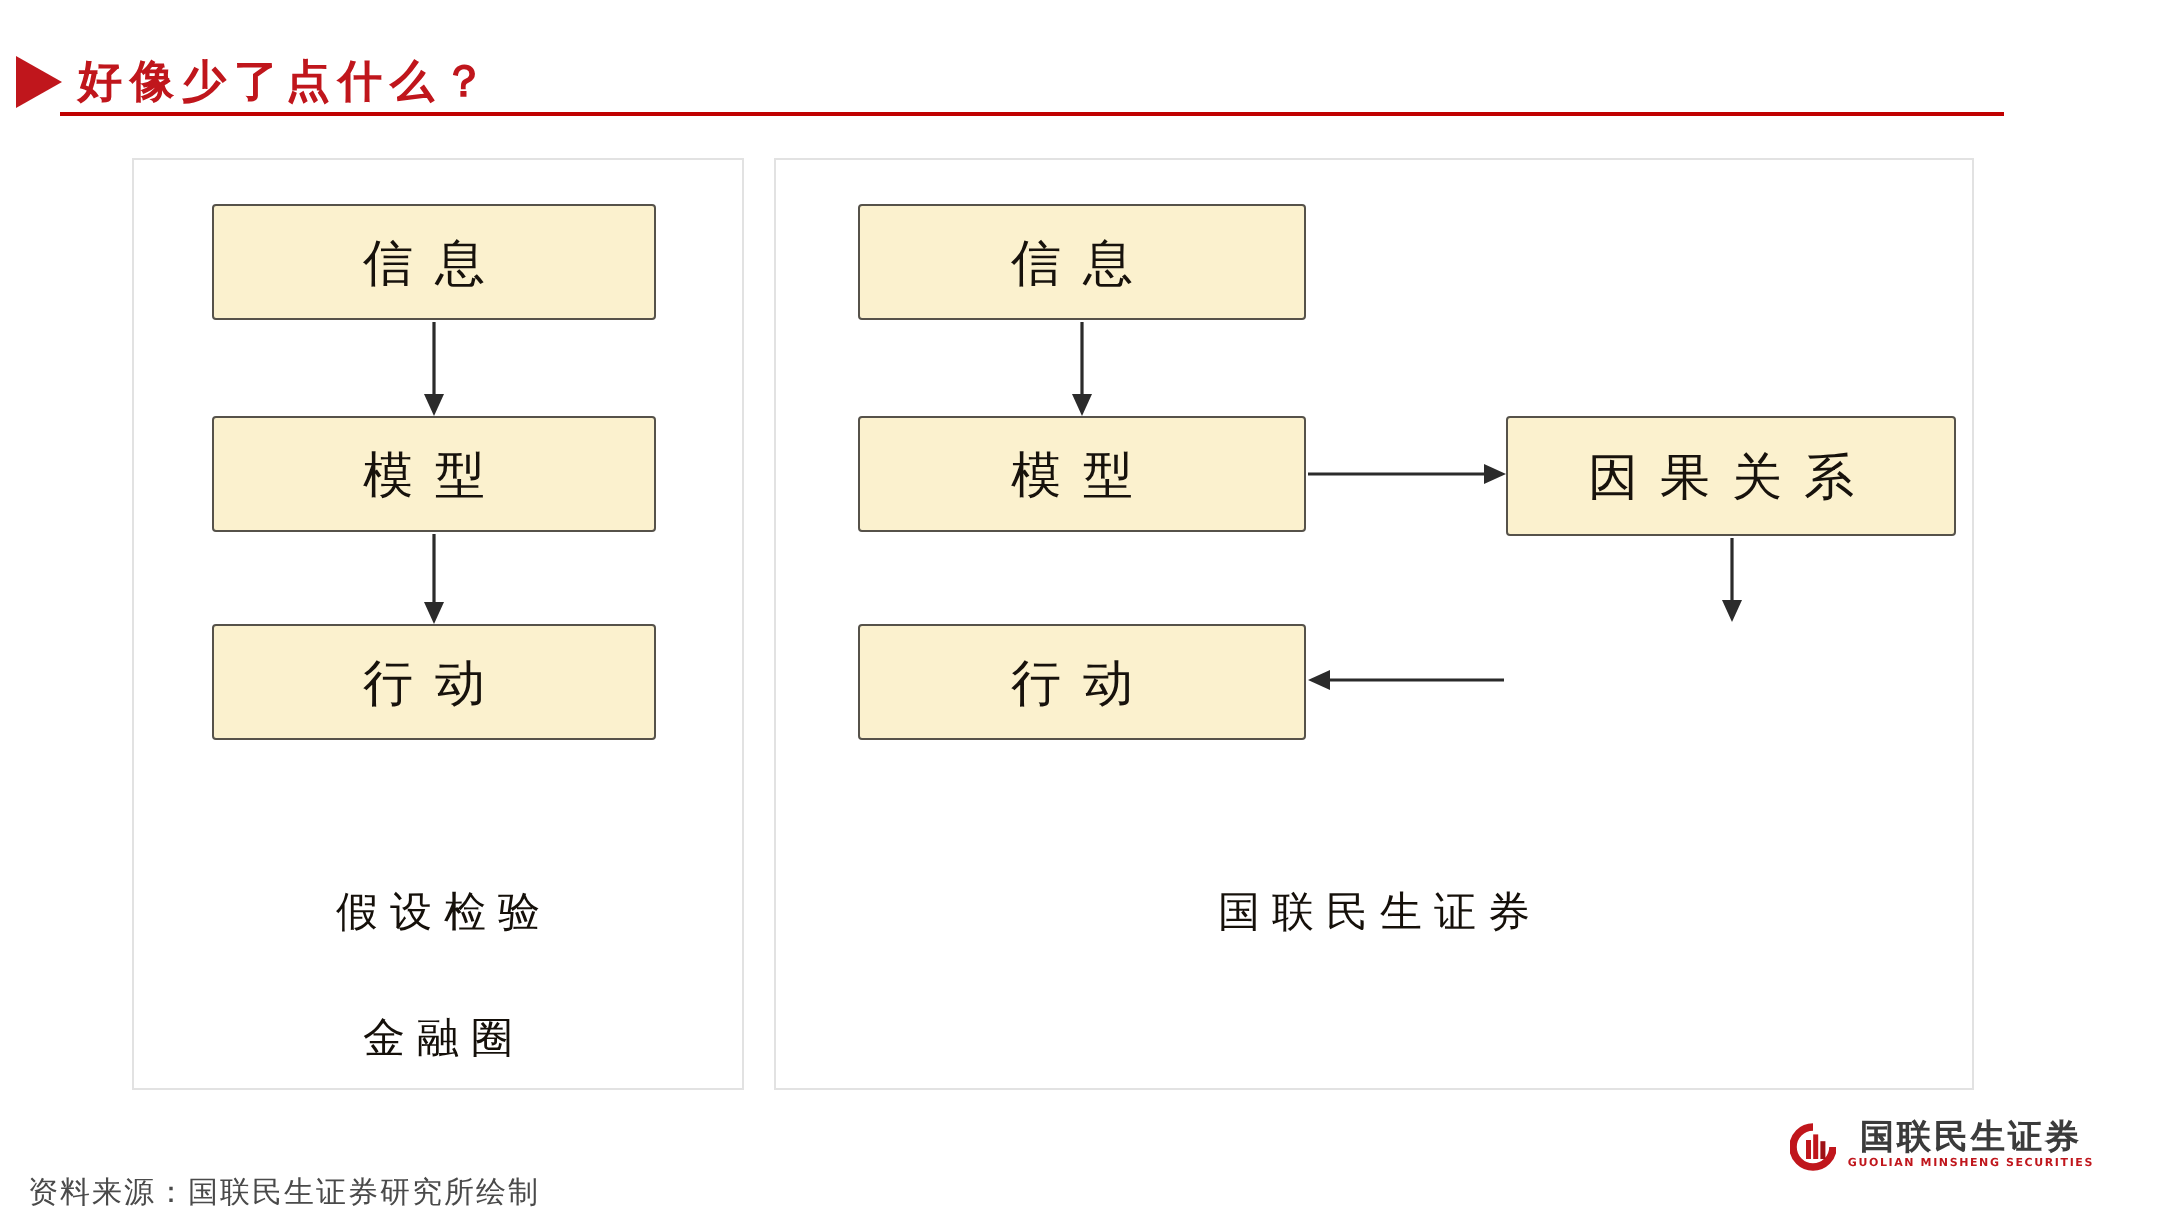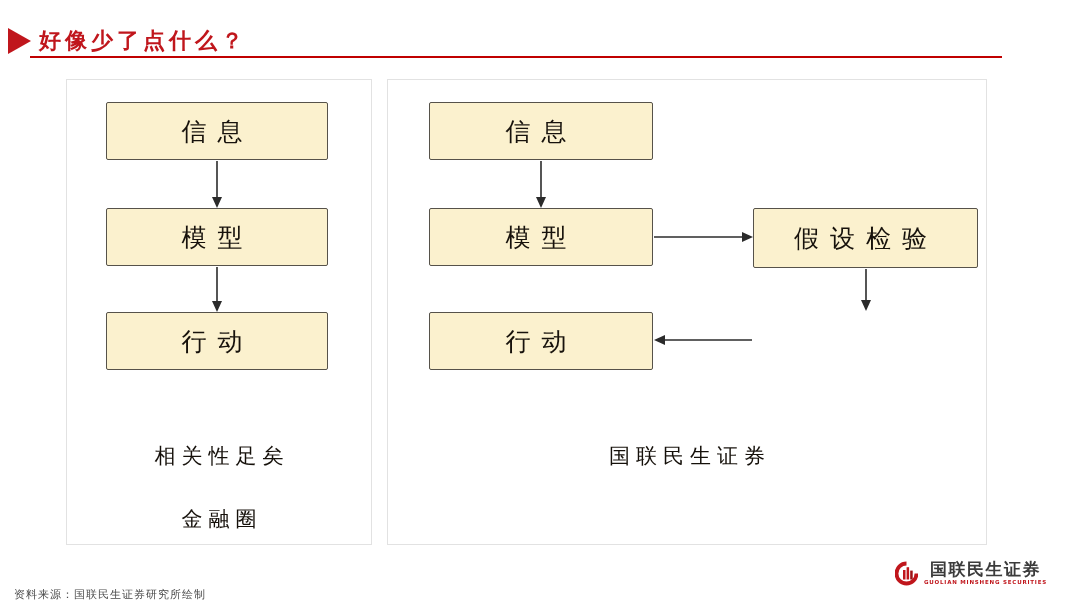--- a/index.html
+++ b/index.html
@@ -49,21 +49,21 @@
   .arrow-head{fill:var(--arrow,#2B2B2B);}
   
   .caption{
     position:absolute;left:0;width:100%;text-align:center;
     font-size:21px;color:#15100A;letter-spacing:6px;padding-left:6px;
     box-sizing:border-box;white-space:nowrap;
   }
   .cap1{top:362px;} .cap2{top:425px;}
   
   .source-note{
-    position:absolute;left:14px;top:587px;font-size:11px;color:#4A4A4A;
+    position:absolute;left:14px;top:587px;font-size:15px;color:#4A4A4A;
     letter-spacing:1px;white-space:nowrap;
   }
   .logo{
     position:absolute;right:33px;top:561px;display:flex;align-items:center;gap:6px;
   }
   .logo-text{display:flex;flex-direction:column;line-height:1;text-align:center;}
   .logo-cn{
     font-size:17px;font-weight:bold;color:#3B3B3B;letter-spacing:1.5px;white-space:nowrap;
   }
   .logo-en{
@@ -89,29 +89,29 @@
       <g>
         <line class="arrow-line" x1="150" y1="81" x2="150" y2="118"></line>
         <polygon class="arrow-head" points="150,128 145,117 155,117"></polygon>
       </g>
       <g>
         <line class="arrow-line" x1="150" y1="187" x2="150" y2="222"></line>
         <polygon class="arrow-head" points="150,232 145,221 155,221"></polygon>
       </g>
     </svg>
 
-    <div class="caption cap1">相关性足矣</div>
+    <div class="caption cap1">假设检验</div>
     <div class="caption cap2">金融圈</div>
   </div>
 
   <div class="panel panel-right">
     <div class="node main r1">信息</div>
     <div class="node main r2">模型</div>
     <div class="node main r3">行动</div>
-    <div class="node side r2">假设检验</div>
+    <div class="node side r2">因果关系</div>
 
     <svg class="arrows" width="600" height="466" viewBox="0 0 600 466">
       <g>
         <line class="arrow-line" x1="153" y1="81" x2="153" y2="118"></line>
         <polygon class="arrow-head" points="153,128 148,117 158,117"></polygon>
       </g>
       <g>
         <line class="arrow-line" x1="266" y1="157" x2="355" y2="157"></line>
         <polygon class="arrow-head" points="365,157 354,152 354,162"></polygon>
       </g>

